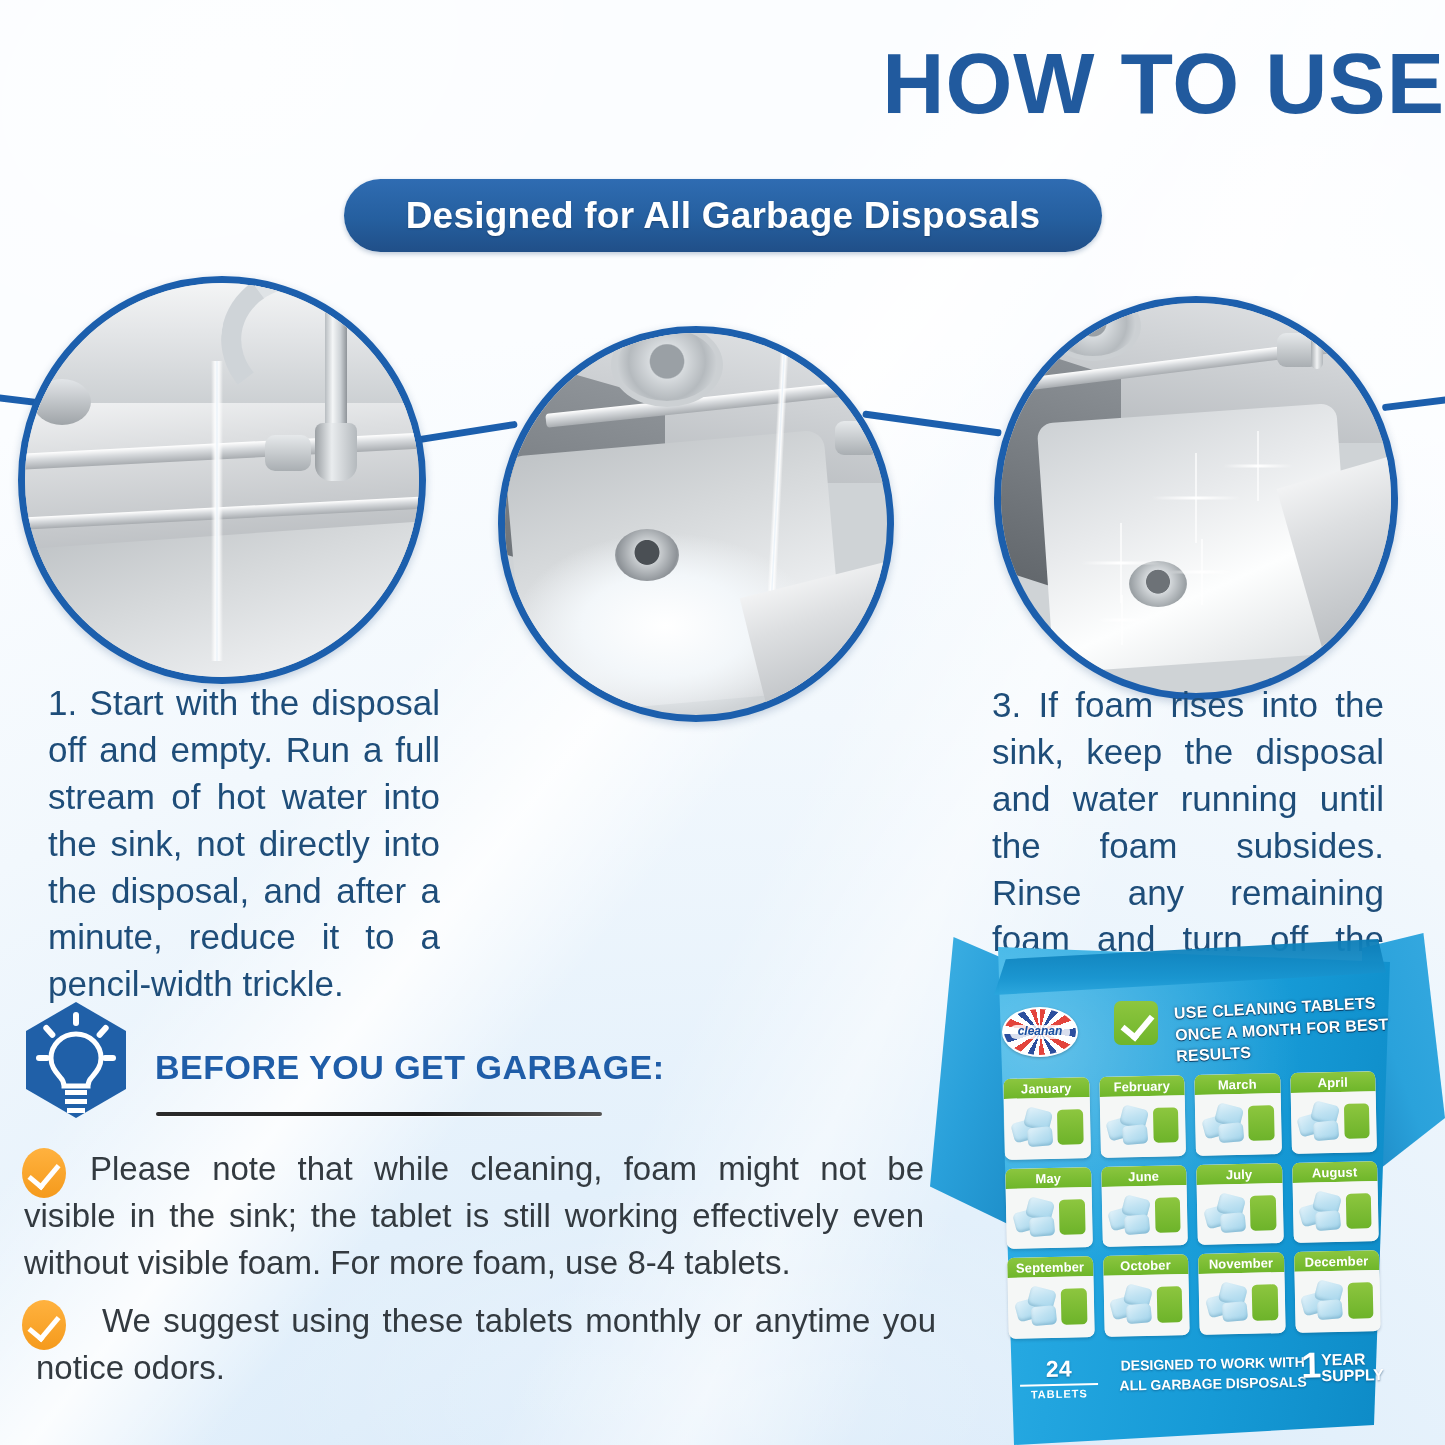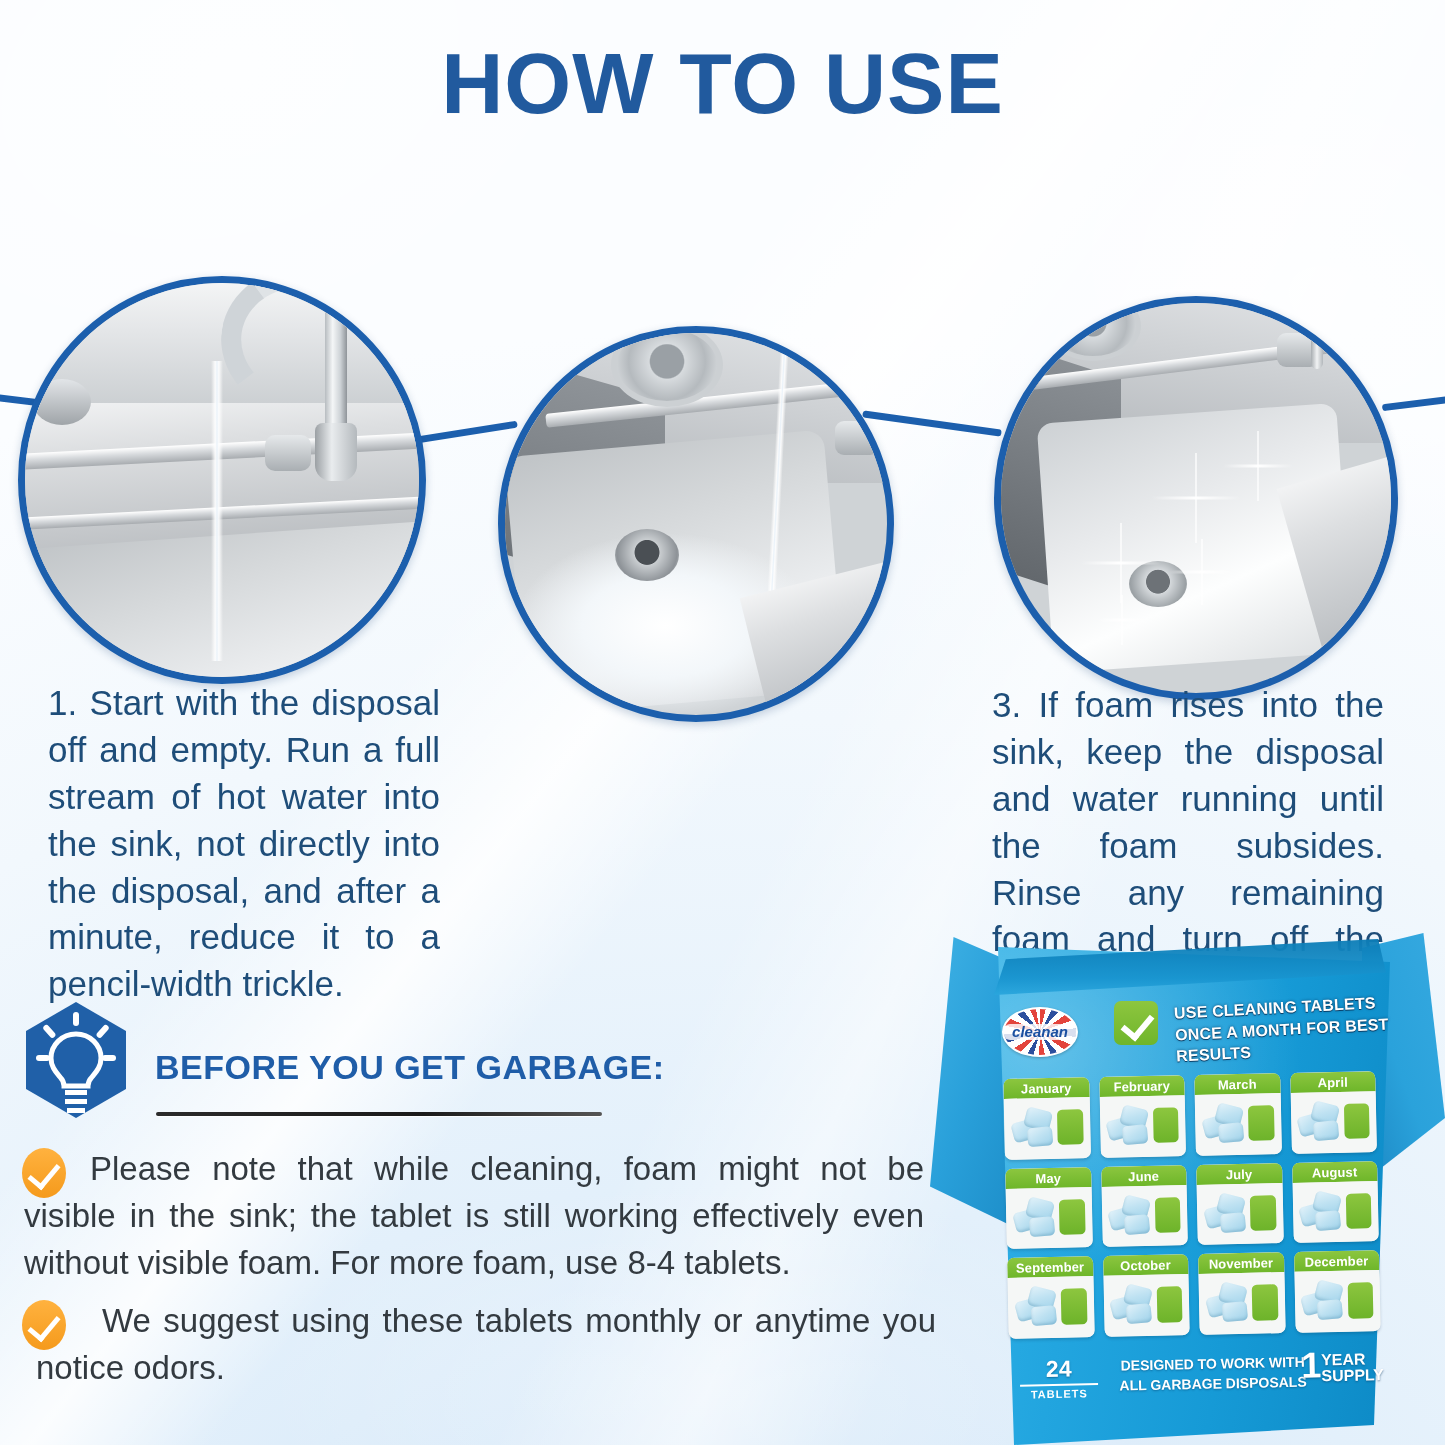--- a/index.html
+++ b/index.html
@@ -16,21 +16,21 @@
       radial-gradient(130% 95% at 50% 118%, #cfe4f7 0%, #e3f0fb 38%, #f2f8fd 72%, #fbfdff 100%),
       linear-gradient(180deg,#dceaf8 0%,#eaf4fc 40%,#f4fafe 100%);
   }
   .glow{
     position:absolute;pointer-events:none;
     background:radial-gradient(closest-side, rgba(255,255,255,.95), rgba(255,255,255,0));
   }
 
   
   .title{
-    position:absolute;left:0;top:34px;width:1445px;text-align:center;
+    position:absolute;left:0;top:34px;width:1445px;text-align:right;
     font-size:86px;font-weight:bold;letter-spacing:1px;
     color:#215a9e;
     text-shadow:0 2px 2px rgba(255,255,255,.85), 0 1px 0 rgba(0,0,0,.10);
   }
   .banner{
     position:absolute;left:344px;top:179px;width:758px;height:73px;
     border-radius:37px;
     background:linear-gradient(180deg,#2f6cb2 0%,#255f9f 55%,#204f88 100%);
     box-shadow:0 2px 5px rgba(20,60,110,.28);
     display:flex;align-items:center;justify-content:center;
@@ -158,21 +158,21 @@
                       #e3443c 112deg 126deg,#ffffff 126deg 140deg,#2c4f9e 140deg 154deg,#ffffff 154deg 168deg,
                       #e3443c 168deg 182deg,#ffffff 182deg 196deg,#2c4f9e 196deg 210deg,#ffffff 210deg 224deg,
                       #e3443c 224deg 238deg,#ffffff 238deg 252deg,#2c4f9e 252deg 266deg,#ffffff 266deg 280deg,
                       #e3443c 280deg 294deg,#ffffff 294deg 308deg,#2c4f9e 308deg 322deg,#ffffff 322deg 336deg,
                       #e3443c 336deg 350deg,#ffffff 350deg 360deg);
     border:2px solid #fff;
     display:flex;align-items:center;justify-content:center;
     box-shadow:0 1px 3px rgba(0,0,0,.25);
   }
   .brand-logo span{
-    color:#1a4fa0;font-size:15px;font-weight:bold;font-style:italic;
+    color:#1a4fa0;font-size:12px;font-weight:bold;font-style:italic;
     background:rgba(255,255,255,.82);padding:0 8px;border-radius:6px;
     line-height:1.1;
   }
   .green-check{
     position:absolute;left:184px;top:76px;width:44px;height:44px;border-radius:7px;
     background:linear-gradient(180deg,#8dc63f,#6fb52b);
   }
   .green-check::after{
     content:"";position:absolute;left:14px;top:8px;width:13px;height:24px;
     border:6px solid #fff;border-top:none;border-left:none;transform:rotate(40deg);
@@ -242,20 +242,23 @@
 </head>
 <body>
 
 <div id="page">
 
   <div class="glow" style="left:-220px;top:-240px;width:900px;height:620px;transform:rotate(-18deg);opacity:.55;"></div>
   <div class="glow" style="left:980px;top:40px;width:700px;height:520px;transform:rotate(24deg);opacity:.6;"></div>
   <div class="glow" style="left:260px;top:1180px;width:900px;height:420px;opacity:.35;"></div>
 
   <div class="title">HOW TO USE</div>
+  <div class="banner">
+    <span>Designed for All Garbage Disposals</span>
+  </div>
 
   <div class="connector" style="left:-6px;top:398px;width:70px;transform:rotate(7deg);"></div>
   <div class="connector" style="left:398px;top:430px;width:120px;transform:rotate(-9deg);"></div>
   <div class="connector" style="left:862px;top:420px;width:140px;transform:rotate(8deg);"></div>
   <div class="connector" style="left:1382px;top:400px;width:70px;transform:rotate(-7deg);"></div>
 
   <div class="circle" style="left:18px;top:276px;width:394px;height:394px;">
     <div class="sink-scene">
       <div class="ss backsplash" style="left:-20px;top:-20px;width:440px;height:150px;"></div>
       <div class="ss counter" style="left:-20px;top:120px;width:440px;height:170px;"></div>

